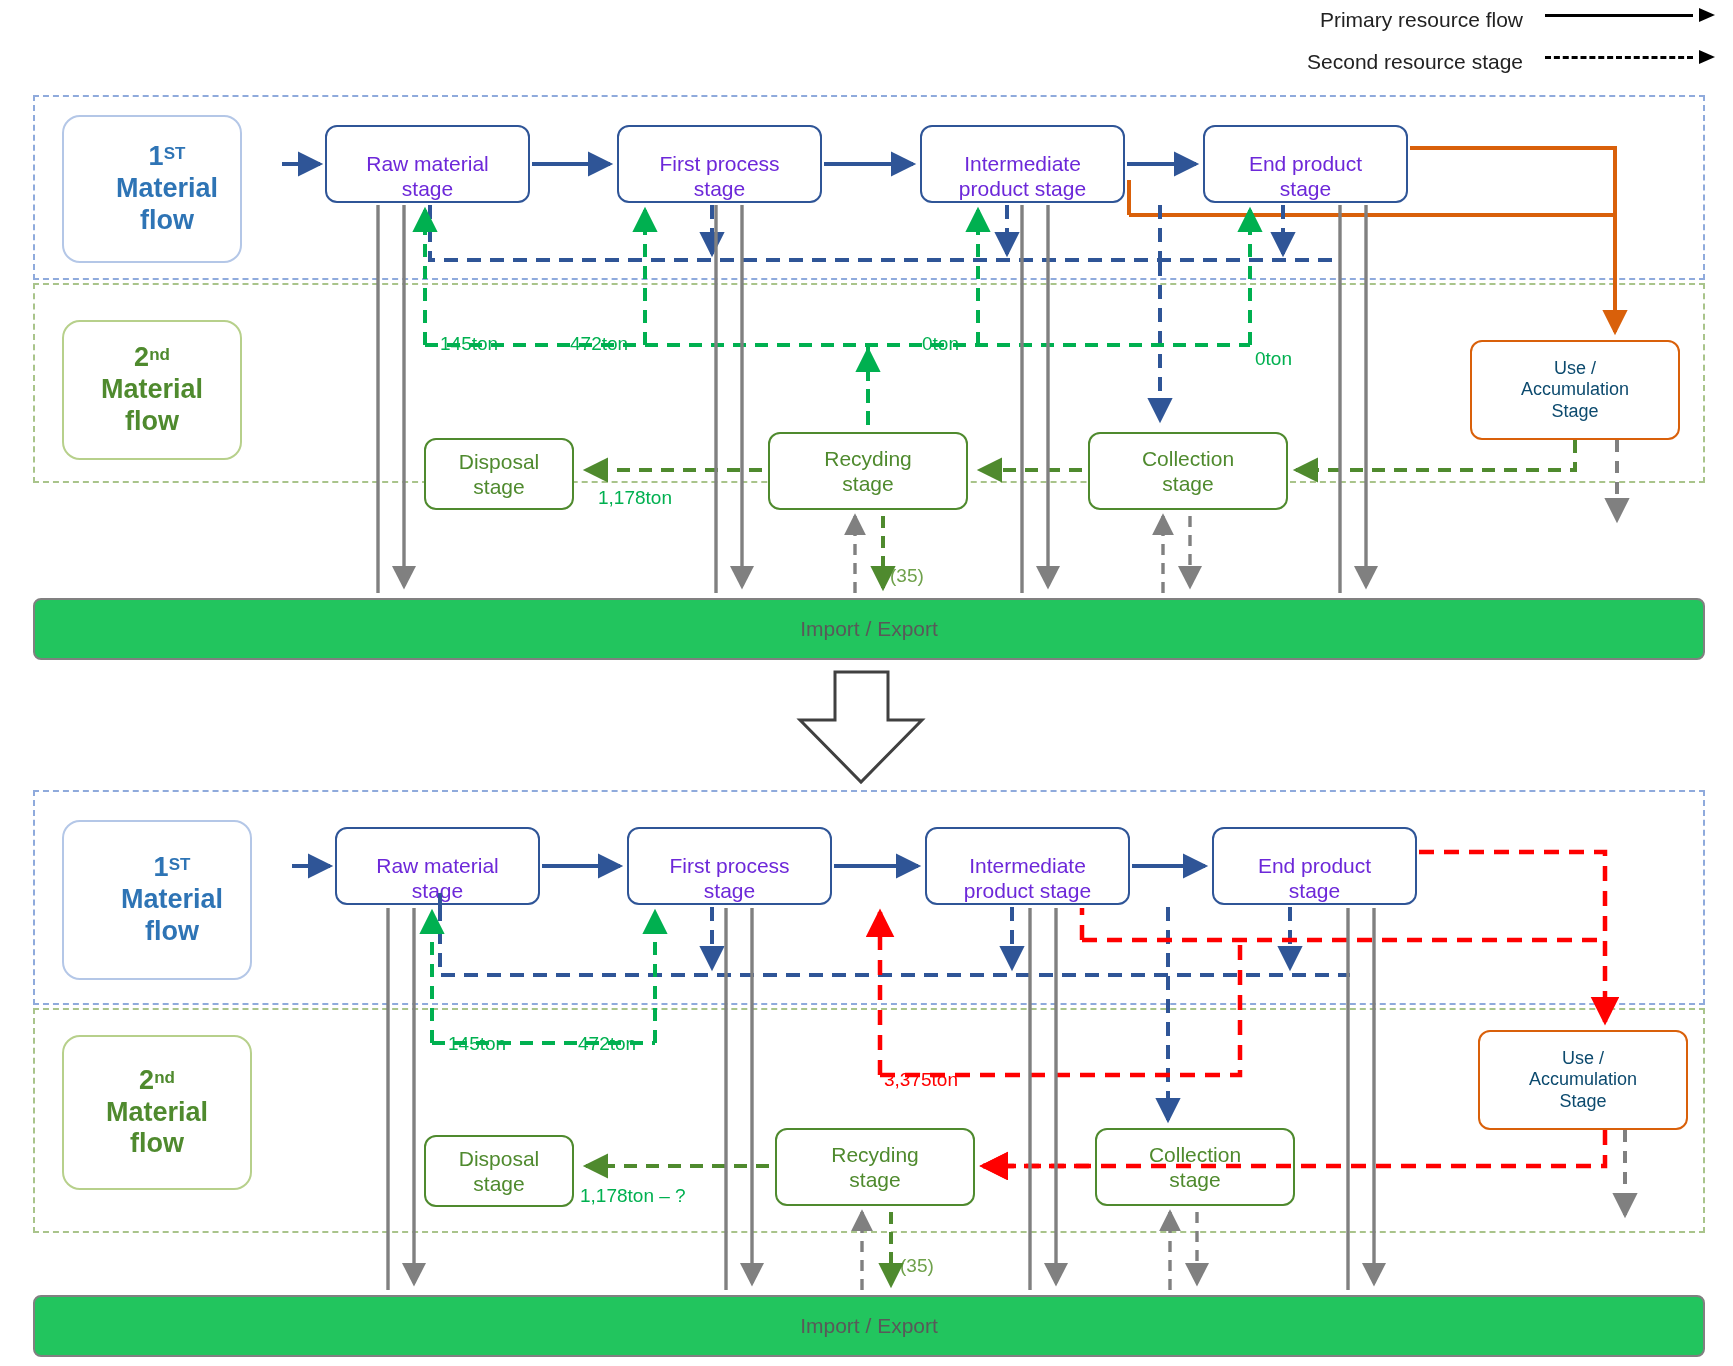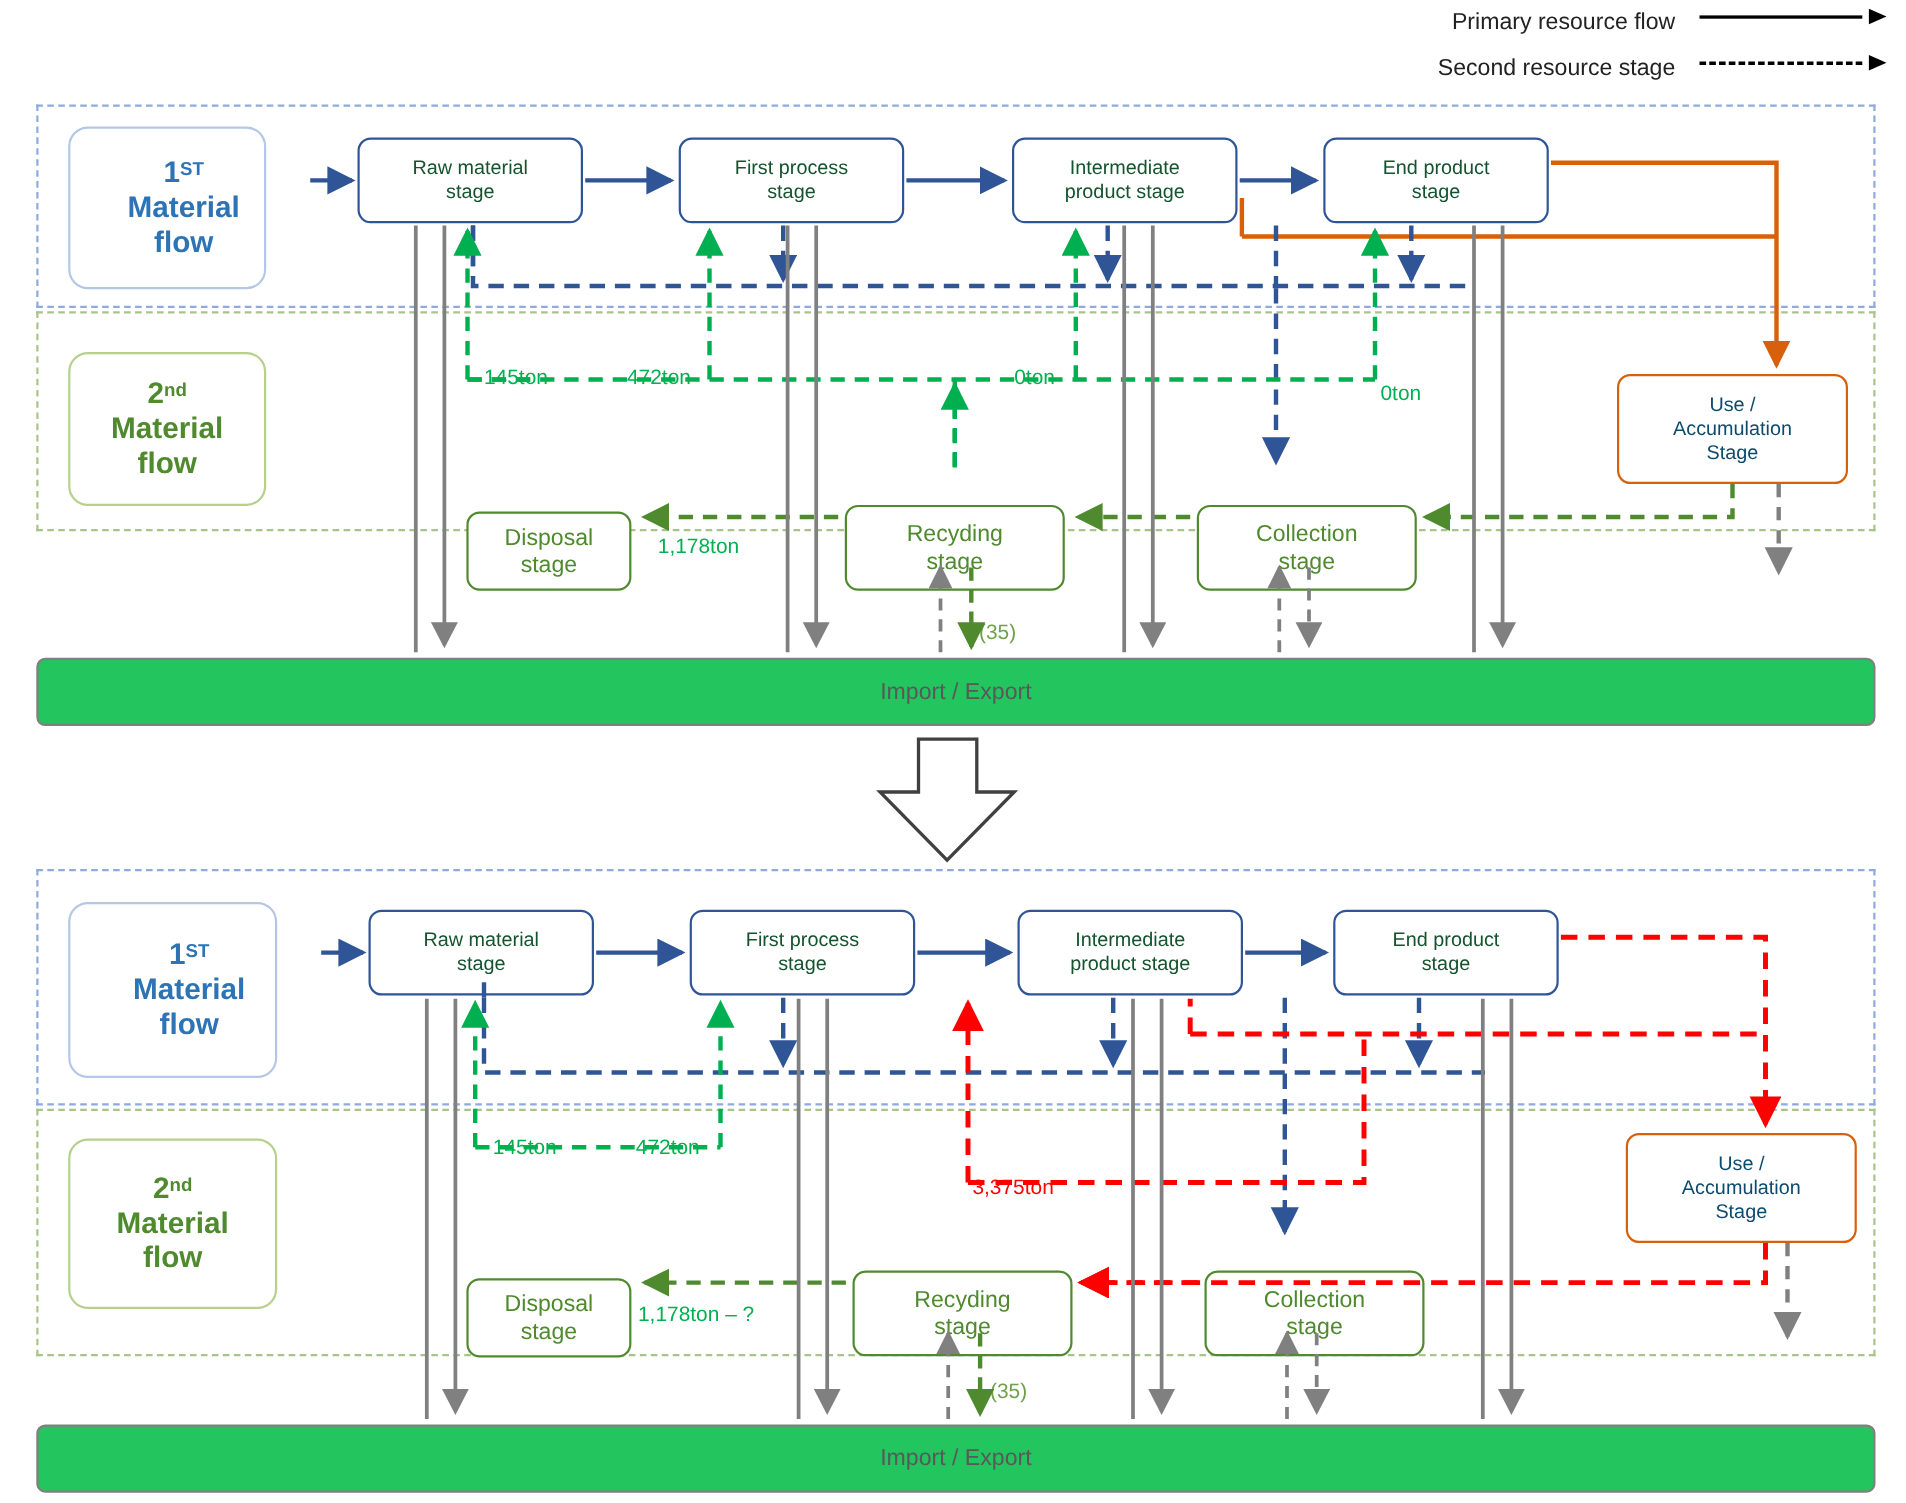--- a/index.html
+++ b/index.html
@@ -25,22 +25,22 @@
   .chip{position:absolute;box-sizing:border-box;border-radius:18px;background:#fff;
      display:flex;flex-direction:column;align-items:center;justify-content:center;line-height:1.18;}
   .chip-blue{border:2px solid #B4C7E7;color:#2E74B5;padding-left:30px;}
   .chip-green{border:2px solid #B7D08B;color:#4F8A2E;}
   .chip .big{font-weight:bold;font-size:27px;}
   .chip .sup{font-size:17px;vertical-align:super;font-weight:bold;}
 
   
   .box{position:absolute;box-sizing:border-box;border-radius:12px;background:#fff;
      display:flex;align-items:center;justify-content:center;text-align:center;line-height:1.2;}
-  .box-blue{border:2.4px solid #2F5597;color:#14532d;font-size:18px;}
-  .box-green{border:2.4px solid #4F8A2E;color:#4F8A2E;font-size:21px;margin-top:27px;}
+  .box-blue{border:2.4px solid #2F5597;color:#6d28d9;font-size:21px;align-items:flex-end;}
+  .box-green{border:2.4px solid #4F8A2E;color:#4F8A2E;font-size:21px;}
   .box-orange{border:2.4px solid #D9600A;color:#0c4a6e;font-size:18px;}
 
   
   .iebar{position:absolute;box-sizing:border-box;border:2px solid #808080;border-radius:8px;background:#22c55e;
      display:flex;align-items:center;justify-content:center;color:#595959;font-size:21px;}
 
   
   .vlabel{position:absolute;font-size:19px;white-space:nowrap;}
   .v-green{color:#00B050;}
   .v-red{color:#FF0000;}

